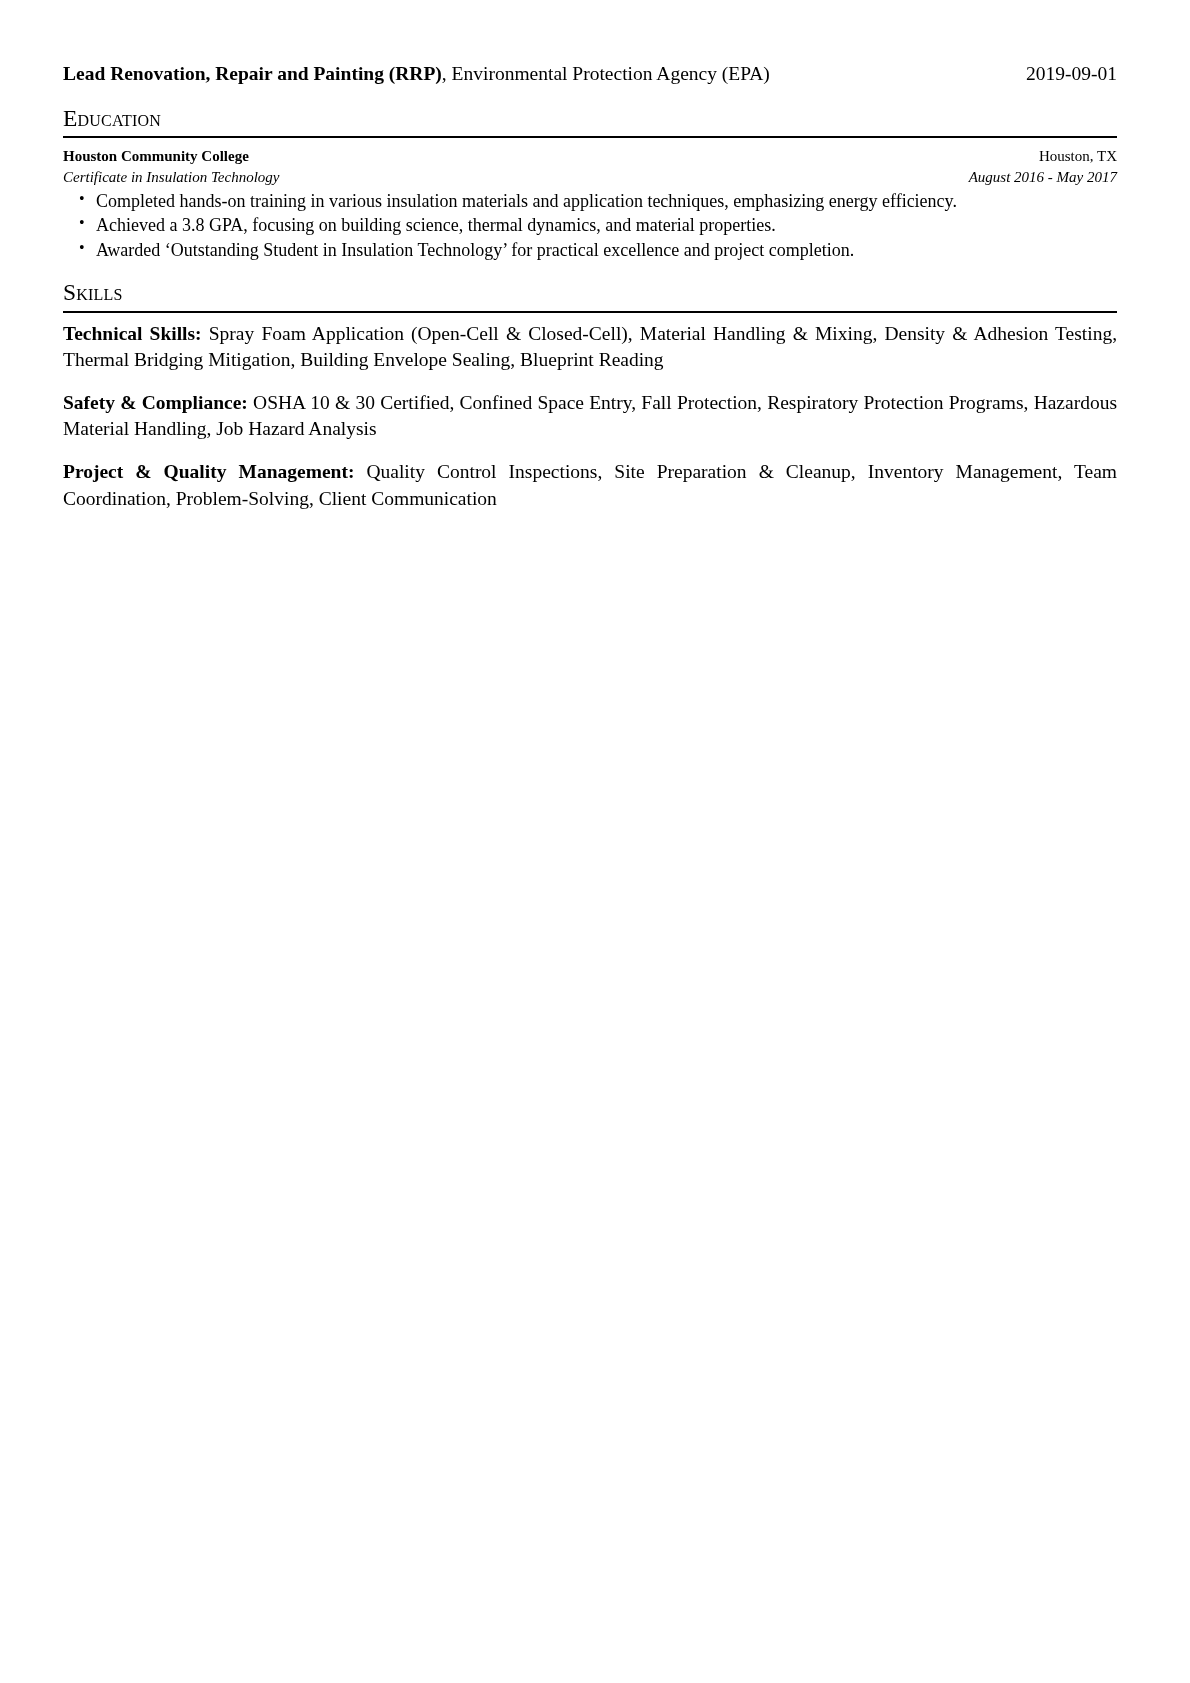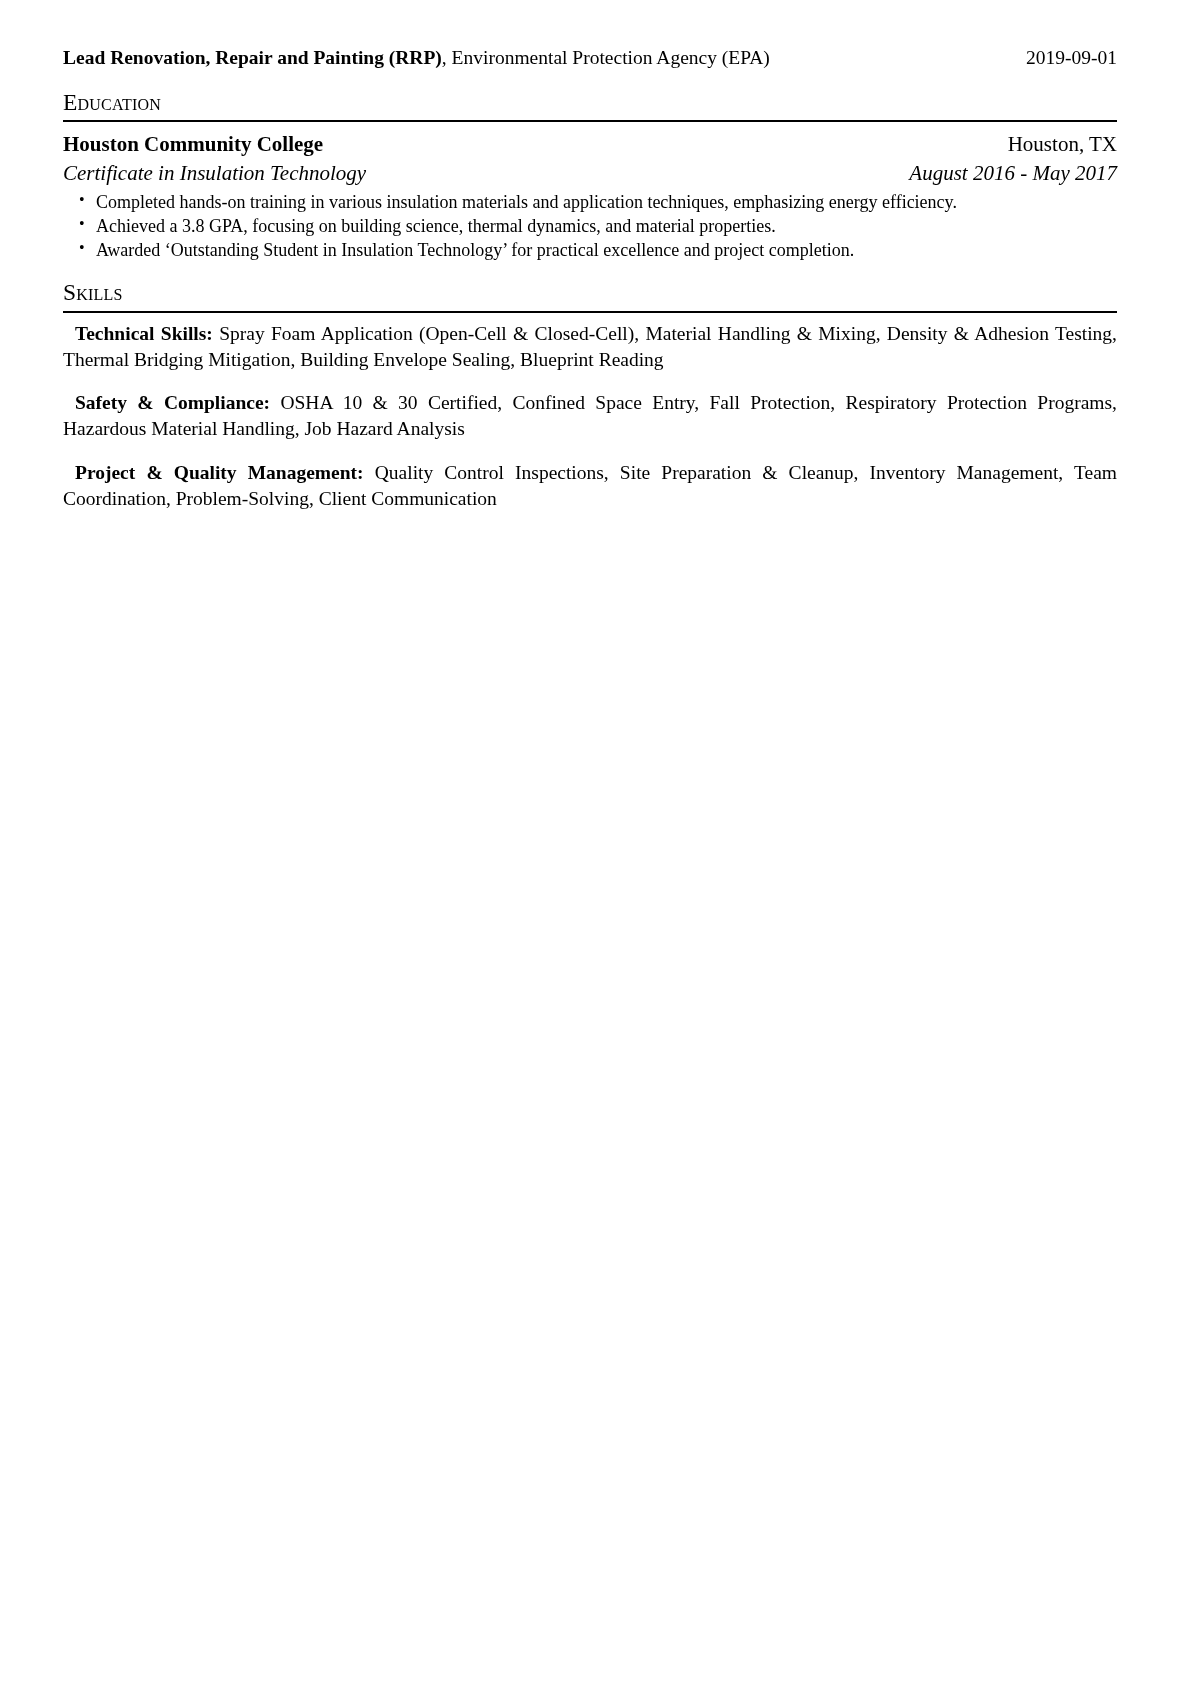--- a/index.html
+++ b/index.html
@@ -17,21 +17,21 @@
     width: 1190px;
     height: 1683px;
     background: #ffffff;
     margin: 0 auto;
     overflow: hidden;
     box-sizing: border-box;
   }
   .content {
     position: absolute;
     left: 63px;
-    top: 44px;
+    top: 60px;
     width: 1054px;
   }
 
   
   .cert-row {
     display: flex;
     align-items: baseline;
     justify-content: space-between;
     font-size: 19.5px;
     line-height: 1.42;
@@ -70,21 +70,21 @@
     border-top: 2.4px solid #000;
     margin: 3px 0 8px 0;
     width: 100%;
   }
 
   
   .entry-line {
     display: flex;
     align-items: baseline;
     justify-content: space-between;
-    font-size: 21px;
+    font-size: 15px;
     line-height: 1.36;
     white-space: nowrap;
   }
   .entry-line .left-bold { font-weight: bold; }
   .entry-line .left-ital { font-style: italic; }
   .entry-line .right-norm { font-weight: normal; }
   .entry-line .right-ital { font-style: italic; }
 
   
   ul.bullets {
@@ -113,21 +113,21 @@
   
   .skill-para {
     font-size: 19.5px;
     line-height: 1.345;
     text-align: justify;
     margin: 0 0 17px 0;
     hyphens: auto;
     -webkit-hyphens: auto;
   }
   .skill-para:last-child { margin-bottom: 0; }
-  .skill-cat { font-weight: bold; margin-left: 12px; }
+  .skill-cat { font-weight: bold; }
   .skill-list { font-weight: normal; }
 </style>
 </head>
 <body>
 
 <div class="page">
   <div class="content">
 
     <div>
 

